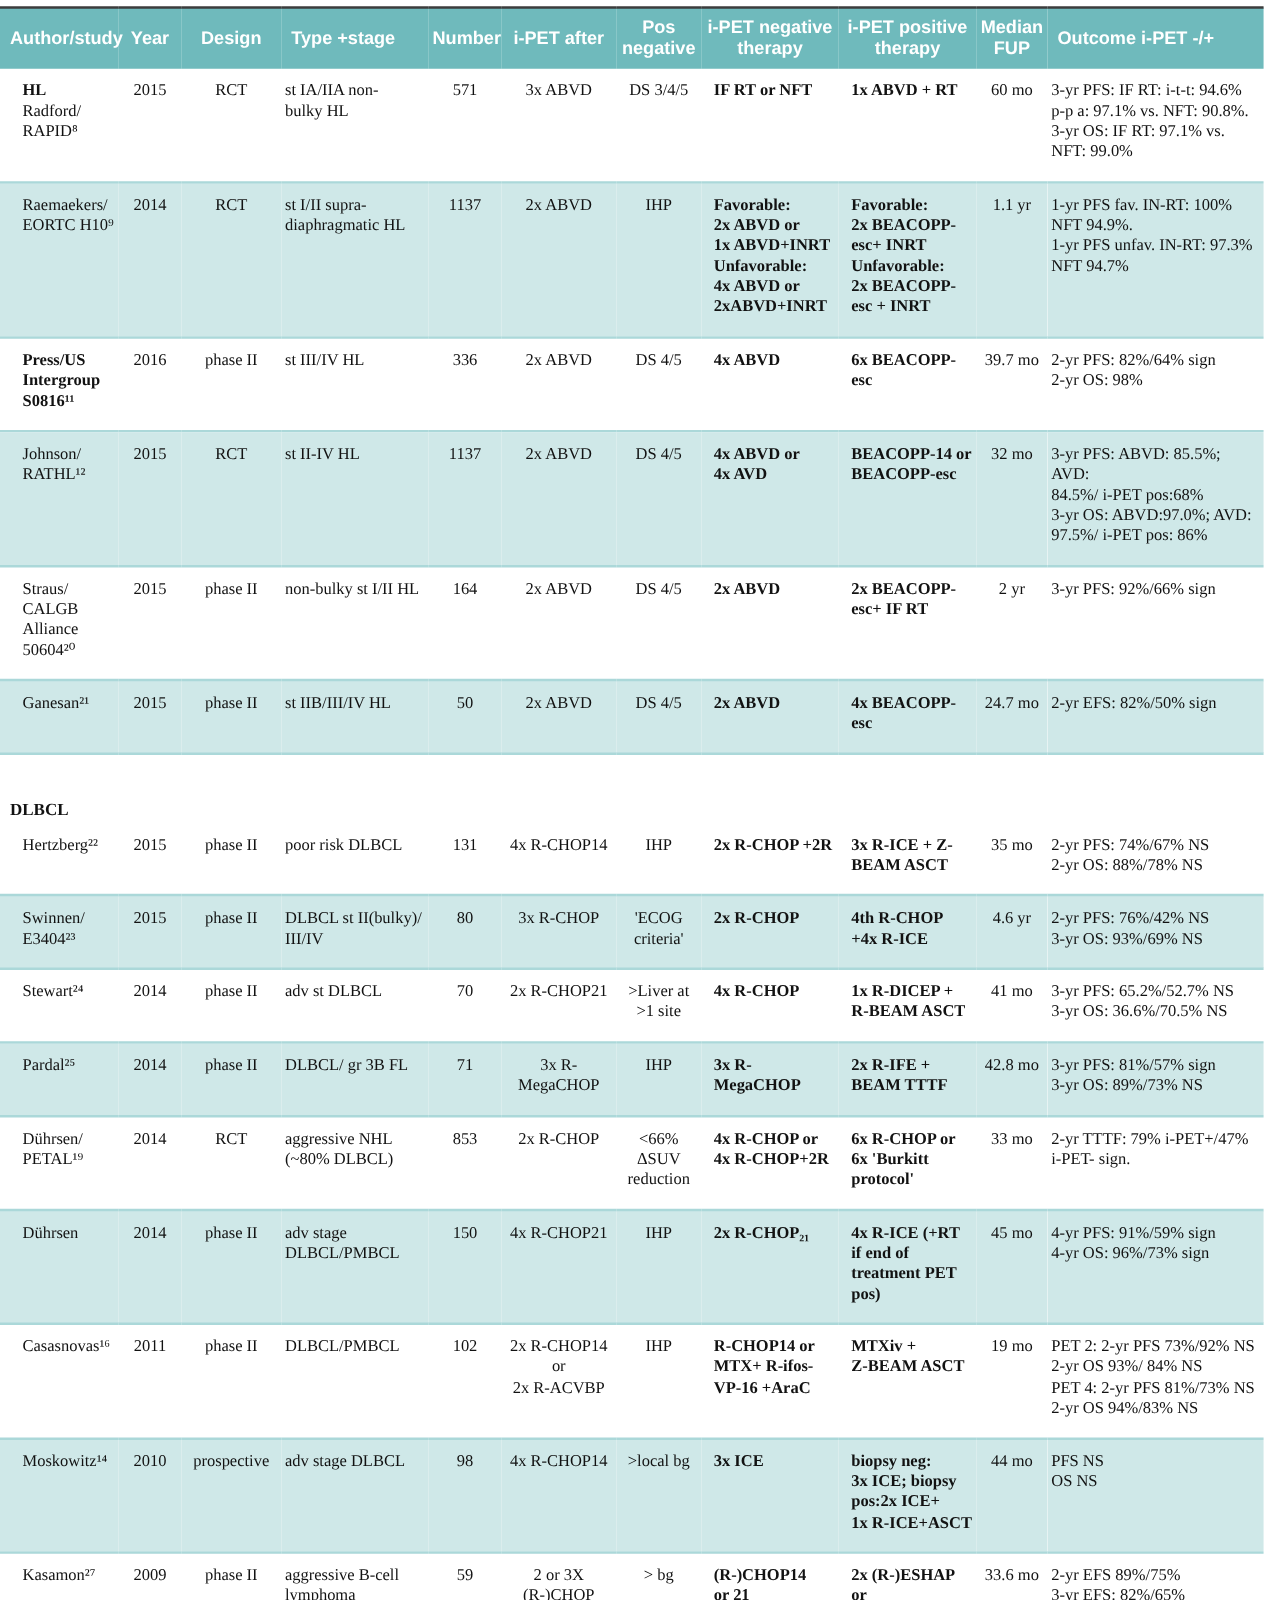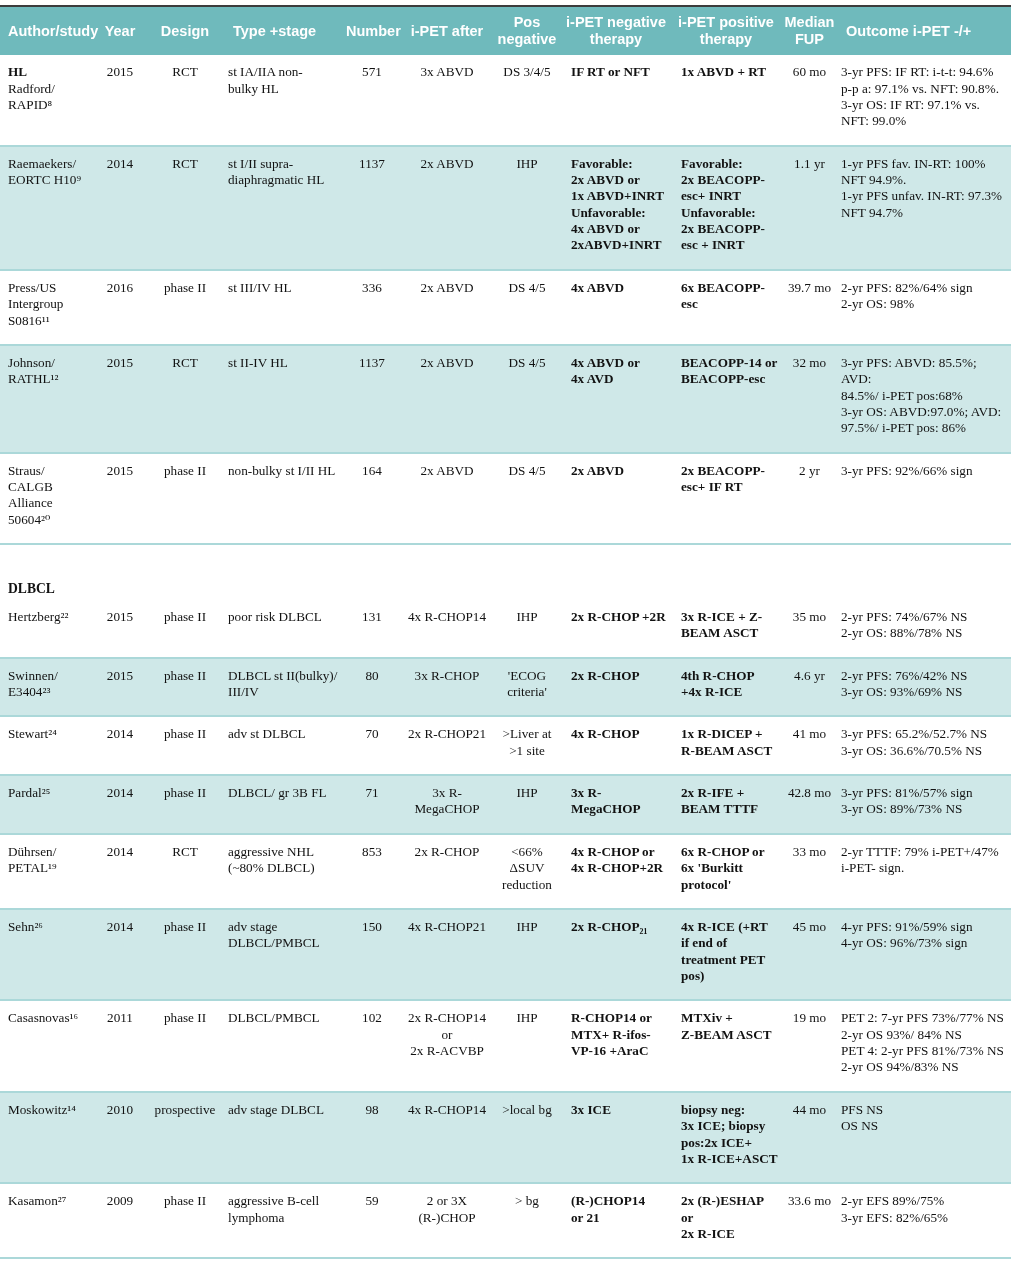--- a/index.html
+++ b/index.html
@@ -17,31 +17,31 @@
     font-weight:bold;font-size:14.5px;line-height:1.18;
     padding:7px 3px;vertical-align:middle;text-align:center;white-space:pre-line;
   }
   thead th:nth-child(1),thead th:nth-child(4),thead th:nth-child(11){text-align:left;padding-left:8px;}
 
   tbody td{
     vertical-align:top;font-size:13.2px;line-height:1.24;
     padding:9px 3px 15px 3px;white-space:pre-line;text-align:left;
     overflow:hidden;
   }
-  tbody td:nth-child(1){padding-left:8px;}
+  tbody td:nth-child(1){padding-left:18px;}
   tbody td:nth-child(2),tbody td:nth-child(3),tbody td:nth-child(5),
   tbody td:nth-child(6),tbody td:nth-child(7),tbody td:nth-child(10){text-align:center;}
   tbody td:nth-child(8),tbody td:nth-child(9){padding-left:10px;font-weight:bold;}
 
   tbody tr{border-bottom:2px solid #abd8d9;}
   tbody tr.shaded td{background:#cfe8e8;}
   tbody tr.section-row{border-bottom:none;}
   tbody tr.section-row td{font-weight:bold;font-size:13.6px;padding:36px 3px 2px 8px;}
   .section-inline{font-weight:bold;}
-  .bold{font-weight:normal;}
+  .bold{font-weight:bold;}
 </style>
 </head>
 <body>
 
 <div class="page">
 
   <table class="studies">
     <colgroup>
       <col class="c0">
         <col class="c1">
@@ -165,20 +165,33 @@
           <td>non-bulky st I/II HL</td>
           <td>164</td>
           <td>2x ABVD</td>
           <td>DS 4/5</td>
           <td>2x ABVD</td>
           <td>2x BEACOPP-
 esc+ IF RT</td>
           <td>2 yr</td>
           <td>3-yr PFS: 92%/66% sign</td>
         </tr>
+        <tr class="shaded">
+          <td><div>Ganesan²¹</div></td>
+          <td>2015</td>
+          <td>phase II</td>
+          <td>st IIB/III/IV HL</td>
+          <td>50</td>
+          <td>2x ABVD</td>
+          <td>DS 4/5</td>
+          <td>2x ABVD</td>
+          <td>4x BEACOPP-esc</td>
+          <td>24.7 mo</td>
+          <td>2-yr EFS: 82%/50% sign</td>
+        </tr>
         <tr class="section-row">
           <td colspan="11">DLBCL</td>
         </tr>
         <tr>
           <td><div>Hertzberg²²</div></td>
           <td>2015</td>
           <td>phase II</td>
           <td>poor risk DLBCL</td>
           <td>131</td>
           <td>4x R-CHOP14</td>
@@ -254,21 +267,21 @@
           <td>4x R-CHOP or
 4x R-CHOP+2R</td>
           <td>6x R-CHOP or
 6x 'Burkitt
 protocol'</td>
           <td>33 mo</td>
           <td>2-yr TTTF: 79% i-PET+/47%
 i-PET- sign.</td>
         </tr>
         <tr class="shaded">
-          <td><div>Sehn²⁶</div></td>
+          <td><div>Dührsen</div></td>
           <td>2014</td>
           <td>phase II</td>
           <td>adv stage
 DLBCL/PMBCL</td>
           <td>150</td>
           <td>4x R-CHOP21</td>
           <td>IHP</td>
           <td>2x R-CHOP₂₁</td>
           <td>4x R-ICE (+RT
 if end of
@@ -285,21 +298,21 @@
           <td>102</td>
           <td>2x R-CHOP14 or
 2x R-ACVBP</td>
           <td>IHP</td>
           <td>R-CHOP14 or
 MTX+ R-ifos-
 VP-16 +AraC</td>
           <td>MTXiv +
 Z-BEAM ASCT</td>
           <td>19 mo</td>
-          <td>PET 2:  7-yr PFS 73%/77% NS
+          <td>PET 2:  2-yr PFS 73%/92% NS
 2-yr OS 93%/ 84% NS
 PET 4:  2-yr PFS 81%/73% NS
 2-yr OS 94%/83% NS</td>
         </tr>
         <tr class="shaded">
           <td><div>Moskowitz¹⁴</div></td>
           <td>2010</td>
           <td>prospective</td>
           <td>adv stage DLBCL</td>
           <td>98</td>

